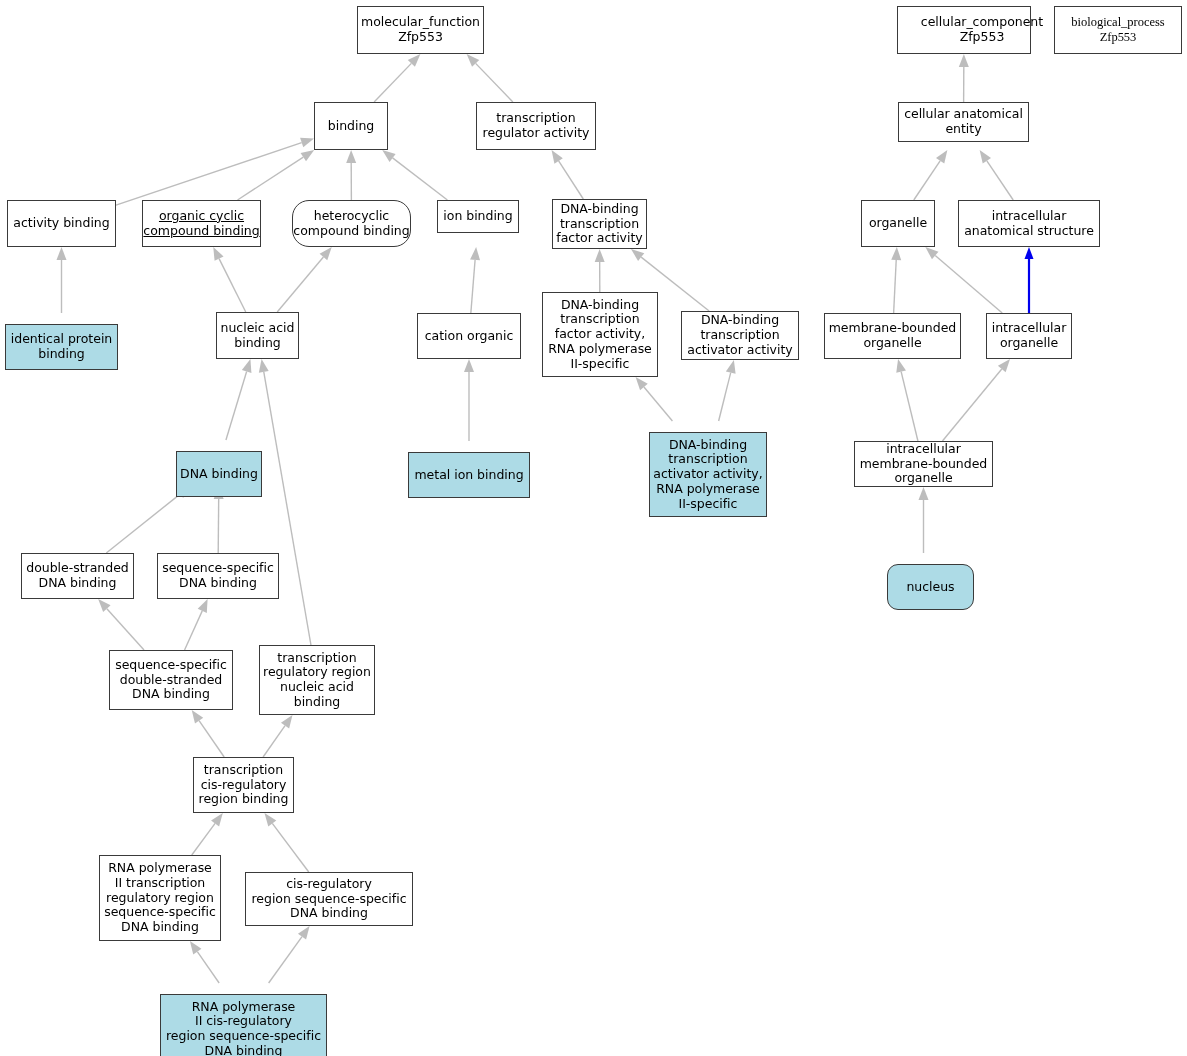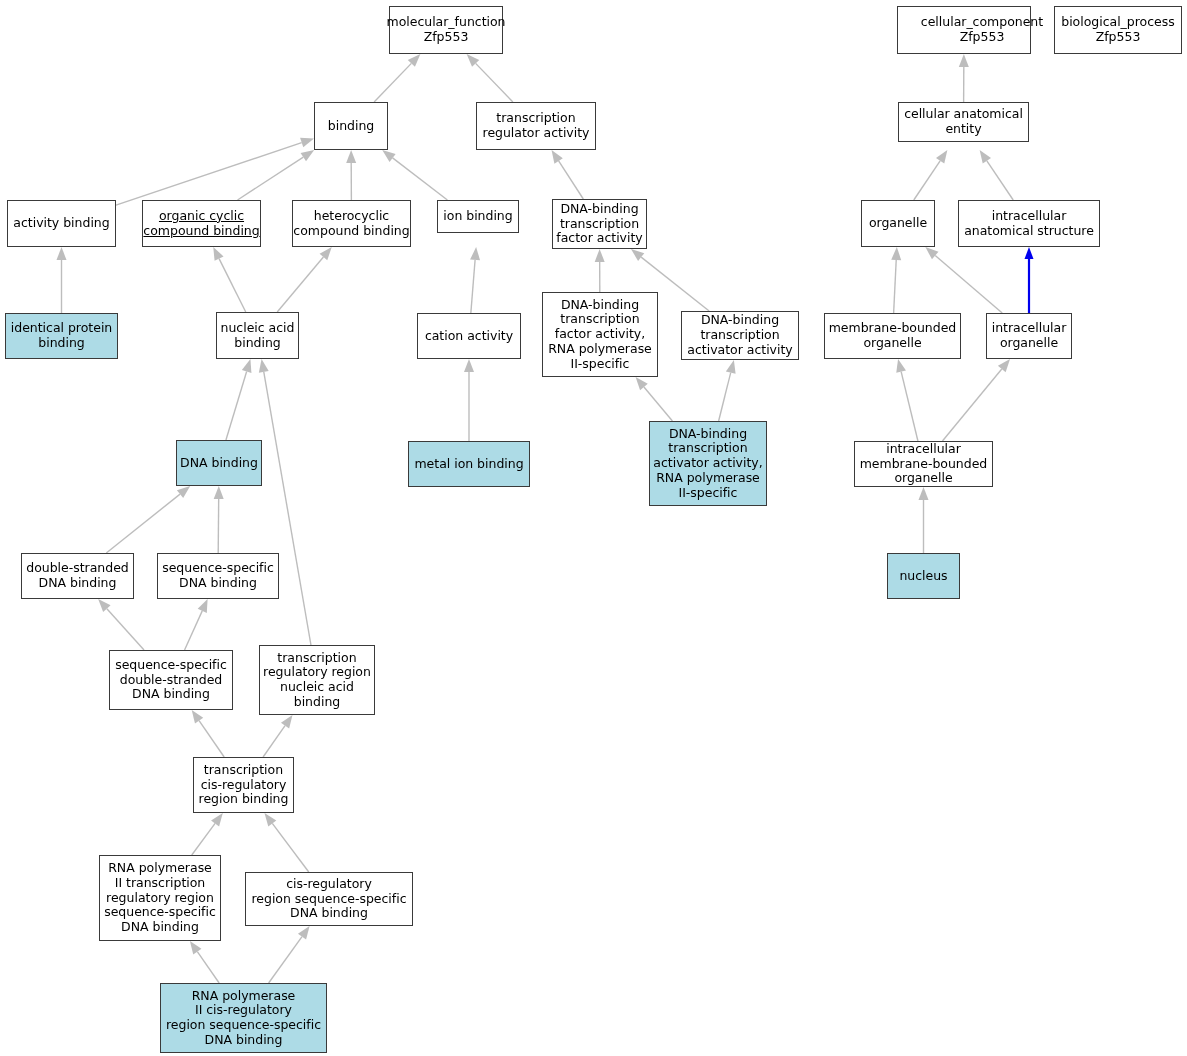--- a/index.html
+++ b/index.html
@@ -38,20 +38,21 @@
     text-align: center;
     line-height: 1.18;
     color: #000000;
     white-space: pre-line;
     font-size: 12.5px;
     letter-spacing: -0.02px;
     z-index: 2;
   }
   .go-node.highlight {
     background: #addbe6;
+    margin-top: 11px;
   }
 </style>
 </head>
 <body>
 
 <div id="graph-root">
   <svg id="edges" viewBox="0 0 1187 1056">
       <g>
         <line x1="374.125" y1="102" x2="411.3548475391442" y2="63.36145552694223" stroke="#bdbdbd" stroke-width="1.4"></line>
         <polygon points="420.375,54 414.9554073571989,66.83074493496369 407.7542877210895,59.89216611892077" fill="#bdbdbd"></polygon>
@@ -195,48 +196,48 @@
       <g>
         <line x1="219.14583333333334" y1="983" x2="197.34597433060222" y2="951.6708613134404" stroke="#bdbdbd" stroke-width="1.4"></line>
         <polygon points="189.92083333333335,941 201.45015175884848,948.8150378529523 193.24179690235596,954.5266847739284" fill="#bdbdbd"></polygon>
       </g>
       <g>
         <line x1="268.6470588235294" y1="983" x2="302.01539989555795" y2="936.5575135956562" stroke="#bdbdbd" stroke-width="1.4"></line>
         <polygon points="309.60084033613447,926 306.0759820477334,939.4749906881857 297.9548177433825,933.6400365031268" fill="#bdbdbd"></polygon>
       </g>
     </svg>
   <div id="node-layer">
-      <div class="go-node" style="left: 389px; top: 6px; width: 114px; height: 48px;">molecular_function
+      <div class="go-node" style="left: 357px; top: 6px; width: 127px; height: 48px;">molecular_function
 Zfp553</div>
       <div class="go-node" style="left: 897px; top: 6px; width: 134px; height: 48px; padding-left: 36px;">cellular_component
 Zfp553</div>
-      <div class="go-node" style="left: 1054px; top: 6px; width: 128px; height: 48px;">biological_process
+      <div class="go-node" style="left: 1054px; top: 6px; width: 128px; height: 48px; font-family: Liberation Serif, serif;">biological_process
 Zfp553</div>
       <div class="go-node" style="left: 314px; top: 102px; width: 74px; height: 48px;">binding</div>
       <div class="go-node" style="left: 476px; top: 102px; width: 120px; height: 48px;">transcription
 regulator activity</div>
       <div class="go-node" style="left: 898px; top: 102px; width: 131px; height: 40px;">cellular anatomical
 entity</div>
       <div class="go-node" style="left: 7px; top: 200px; width: 109px; height: 47px;">activity binding</div>
       <div class="go-node" style="left: 142px; top: 200px; width: 119px; height: 47px; text-decoration: underline;">organic cyclic
 compound binding</div>
-      <div class="go-node" style="left: 292px; top: 200px; width: 119px; height: 47px;">heterocyclic
+      <div class="go-node" style="left: 292px; top: 200px; width: 119px; height: 47px; border-radius: 17px;">heterocyclic
 compound binding</div>
       <div class="go-node" style="left: 437px; top: 200px; width: 82px; height: 33px;">ion binding</div>
       <div class="go-node" style="left: 552px; top: 199px; width: 95px; height: 50px;">DNA-binding
 transcription
 factor activity</div>
       <div class="go-node" style="left: 861px; top: 200px; width: 74px; height: 47px;">organelle</div>
       <div class="go-node" style="left: 958px; top: 200px; width: 142px; height: 47px;">intracellular
 anatomical structure</div>
       <div class="go-node highlight" style="left: 5px; top: 313px; width: 113px; height: 46px;">identical protein
 binding</div>
       <div class="go-node" style="left: 216px; top: 312px; width: 83px; height: 47px;">nucleic acid
 binding</div>
-      <div class="go-node" style="left: 417px; top: 313px; width: 104px; height: 46px;">cation activity</div>
+      <div class="go-node" style="left: 417px; top: 313px; width: 104px; height: 46px;">cation organic</div>
       <div class="go-node" style="left: 542px; top: 292px; width: 116px; height: 85px;">DNA-binding
 transcription
 factor activity,
 RNA polymerase
 II-specific</div>
       <div class="go-node" style="left: 681px; top: 311px; width: 118px; height: 49px;">DNA-binding
 transcription
 activator activity</div>
       <div class="go-node" style="left: 824px; top: 313px; width: 137px; height: 46px;">membrane-bounded
 organelle</div>
@@ -249,21 +250,21 @@
 activator activity,
 RNA polymerase
 II-specific</div>
       <div class="go-node" style="left: 854px; top: 441px; width: 139px; height: 46px;">intracellular
 membrane-bounded
 organelle</div>
       <div class="go-node" style="left: 21px; top: 553px; width: 113px; height: 46px;">double-stranded
 DNA binding</div>
       <div class="go-node" style="left: 157px; top: 553px; width: 122px; height: 46px;">sequence-specific
 DNA binding</div>
-      <div class="go-node highlight" style="left: 887px; top: 553px; width: 73px; height: 46px;">nucleus</div>
+      <div class="go-node highlight" style="left: 887px; top: 553px; width: 87px; height: 46px; border-radius: 11px;">nucleus</div>
       <div class="go-node" style="left: 109px; top: 650px; width: 124px; height: 60px;">sequence-specific
 double-stranded
 DNA binding</div>
       <div class="go-node" style="left: 259px; top: 645px; width: 116px; height: 70px;">transcription
 regulatory region
 nucleic acid
 binding</div>
       <div class="go-node" style="left: 193px; top: 757px; width: 101px; height: 56px;">transcription
 cis-regulatory
 region binding</div>

